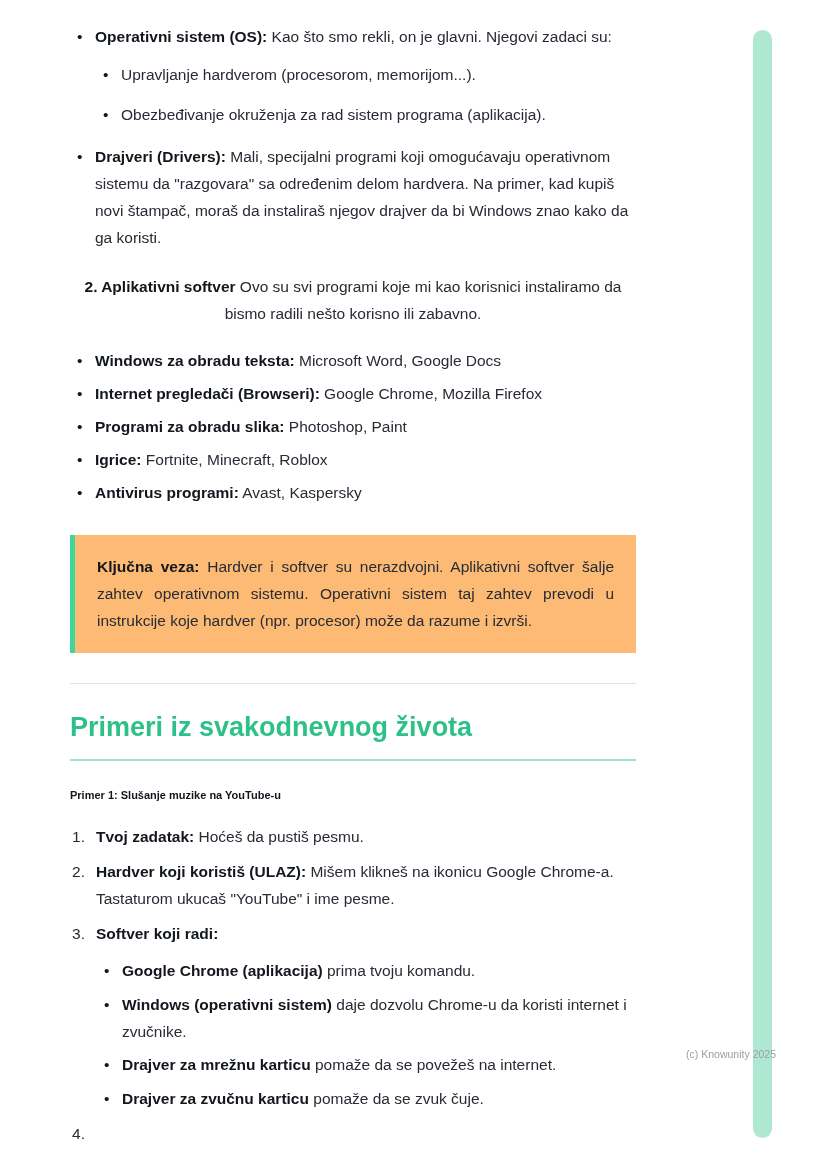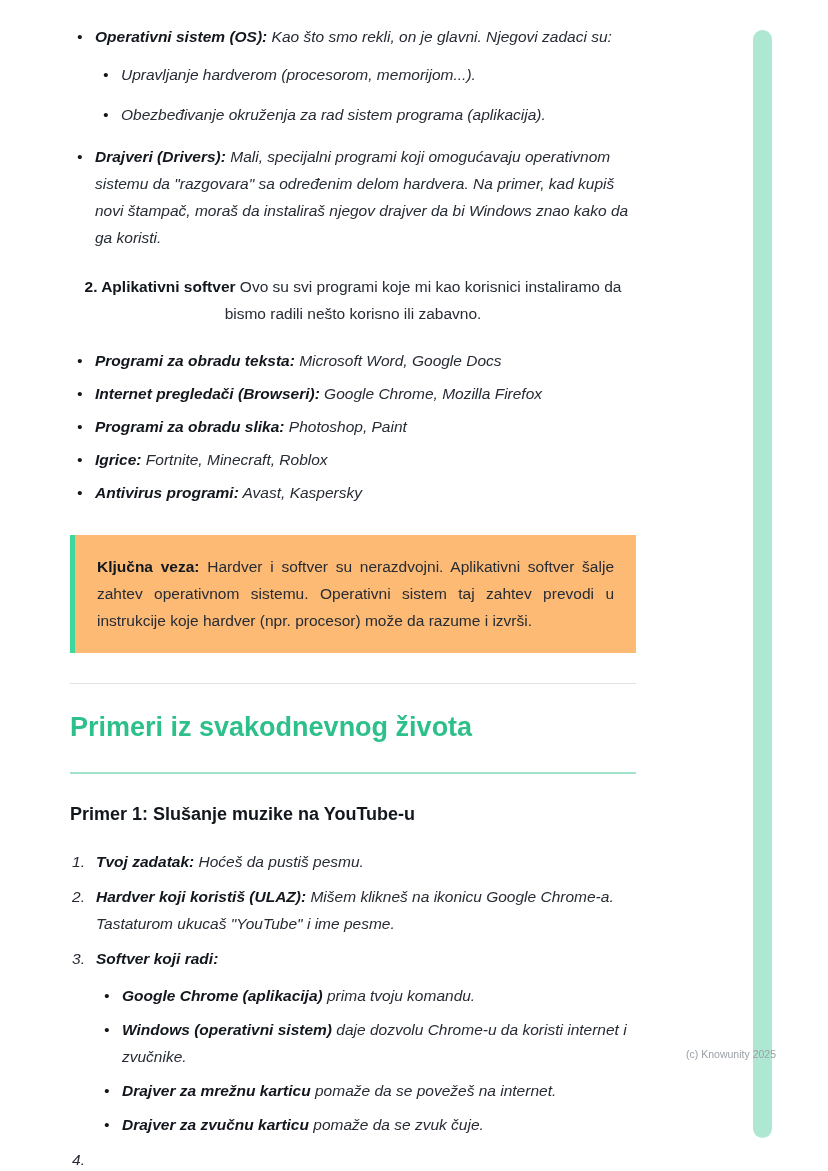--- a/index.html
+++ b/index.html
@@ -14,21 +14,21 @@
   }
   .content {
     position: absolute;
     left: 70px;
     top: 24px;
     width: 566px;
     font-size: 15.5px;
     line-height: 1.74;
   }
   strong { font-weight: 700; color: #12161d; }
-  ul, ol { list-style: none; margin: 0; padding: 0; font-style: italic; }
+  ul, ol { list-style: none; margin: 0; padding: 0; }
 
   .l1 > li { position: relative; padding-left: 25px; margin-bottom: 15px; }
   .l1 > li::before { content: "\2022"; position: absolute; left: 7px; top: 0; color: #12161d; }
 
   .l2 { margin-top: 11px; }
   .l2 > li { position: relative; padding-left: 26px; margin-bottom: 13px; }
   .l2 > li::before { content: "\2022"; position: absolute; left: 8px; top: 0; color: #12161d; }
 
   .para { margin: 22px 0 20px; text-align: center; }
 
@@ -44,25 +44,25 @@
   }
 
   .divider { border: none; border-top: 1px solid #e3e3e3; margin: 30px 0 0; }
 
   .h1 {
     color: #2ec08b;
     font-size: 27px;
     font-weight: 700;
     line-height: 1.3;
     margin: 26px 0 0;
-    padding-bottom: 26px;
+    padding-bottom: 13px;
     border-bottom: 2px solid #9fe3c9;
   }
 
-  .sub-h { font-weight: 700; font-size: 18px; color: #12161d; margin: 25px 0 19px; }
+  .sub-h { font-weight: 700; font-size: 11px; color: #12161d; margin: 25px 0 19px; }
 
   .steps { counter-reset: step; }
   .steps > li { position: relative; padding-left: 26px; margin-bottom: 8px; counter-increment: step; }
   .steps > li::before { content: counter(step) "."; position: absolute; left: 2px; top: 0; color: #262b34; }
   .steps .l2 { margin-top: 10px; }
   .steps .l2 > li { margin-bottom: 7px; }
 
   .edge-bar {
     position: absolute;
     right: 56px;
@@ -100,21 +100,21 @@
       <strong>Drajveri (Drivers):</strong><span> Mali, specijalni programi koji omogućavaju operativnom sistemu da "razgovara" sa određenim delom hardvera. Na primer, kad kupiš novi štampač, moraš da instaliraš njegov drajver da bi Windows znao kako da ga koristi.</span>
     </li>
   </ul>
 
   <p class="para">
     <strong>2. Aplikativni softver</strong><span> Ovo su svi programi koje mi kao korisnici instaliramo da bismo radili nešto korisno ili zabavno.</span>
   </p>
 
   <ul class="l1 soft">
     <li>
-      <strong>Programi za obradu teksta:</strong><span> Microsoft Word, Google Docs</span>
+      <strong>Windows za obradu teksta:</strong><span> Microsoft Word, Google Docs</span>
     </li>
     <li>
       <strong>Internet pregledači (Browseri):</strong><span> Google Chrome, Mozilla Firefox</span>
     </li>
     <li>
       <strong>Programi za obradu slika:</strong><span> Photoshop, Paint</span>
     </li>
     <li>
       <strong>Igrice:</strong><span> Fortnite, Minecraft, Roblox</span>
     </li>

